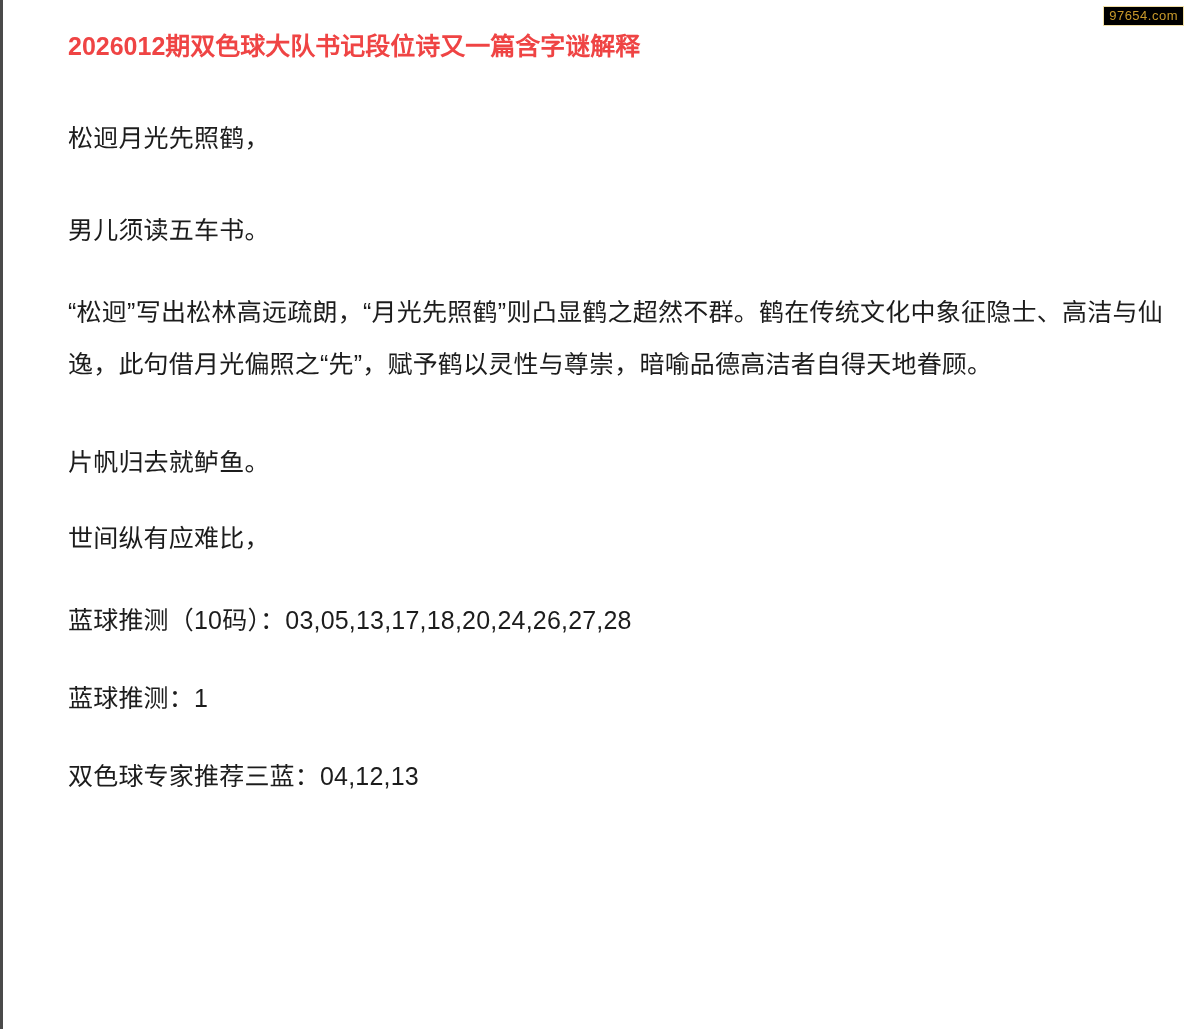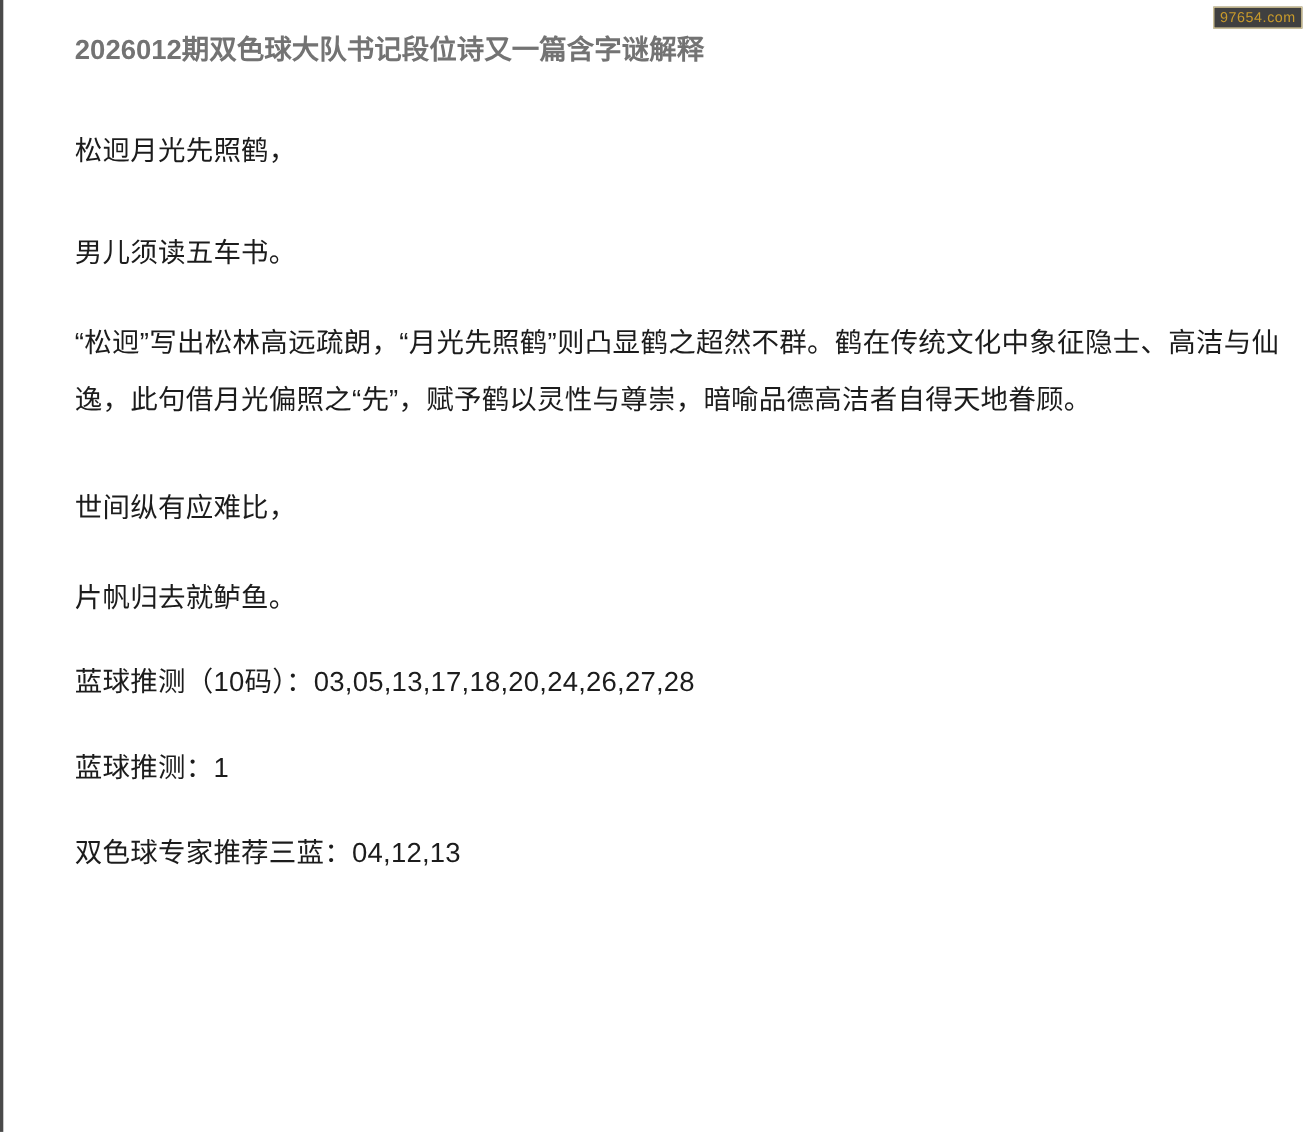--- a/index.html
+++ b/index.html
@@ -25,21 +25,21 @@
     width: 3px;
     height: 1029px;
     background: #4a4a4a;
   }
 
   
   .watermark {
     position: absolute;
     top: 6px;
     right: 10px;
-    background: #404040;
+    background: #000000;
     border: 1px solid #f0dfa6;
     color: #c89a2b;
     font-size: 13px;
     line-height: 16px;
     padding: 1px 5px;
     letter-spacing: 0.5px;
     font-family: "Liberation Sans", "DejaVu Sans", sans-serif;
   }
 
   .article {
@@ -55,25 +55,25 @@
     line-height: 52px;
     color: #1c1c1c;
     margin: 0 0 22px 0;
     letter-spacing: 0.2px;
     text-align: justify;
   }
 
   .title {
     font-size: 25px;
     line-height: 40px;
-    color: #737373;
+    color: #ef4444;
     margin: 0 0 46px 0;
   }
 
-  .p-verse1 { margin-bottom: 40px; font-family: Liberation Serif, serif; }
+  .p-verse1 { margin-bottom: 40px; }
   .p-explain {
     margin-bottom: 46px;
     width: 1095px;
   }
   .p-verse2 { margin-bottom: 30px; }
   .p-verse3 { margin-bottom: 30px; }
   .p-verse4 { margin-bottom: 24px; }
   .p-data { margin-bottom: 26px; }
 </style>
 </head>
@@ -81,18 +81,18 @@
 
 <div class="left-rule"></div>
 
 <div class="watermark">97654.com</div>
 
 <div class="article">
   <h1 class="title">2026012期双色球大队书记段位诗又一篇含字谜解释</h1>
   <p class="para p-verse1">松迥月光先照鹤，</p>
   <p class="para p-verse2">男儿须读五车书。</p>
   <p class="para p-explain">“松迥”写出松林高远疏朗，“月光先照鹤”则凸显鹤之超然不群。鹤在传统文化中象征隐士、高洁与仙逸，此句借月光偏照之“先”，赋予鹤以灵性与尊崇，暗喻品德高洁者自得天地眷顾。</p>
+  <p class="para p-verse4">片帆归去就鲈鱼。</p>
   <p class="para p-verse3">世间纵有应难比，</p>
-  <p class="para p-verse4">片帆归去就鲈鱼。</p>
   <p class="para p-data">蓝球推测（10码）：03,05,13,17,18,20,24,26,27,28</p>
   <p class="para p-data">蓝球推测：1</p>
   <p class="para p-data">双色球专家推荐三蓝：04,12,13</p>
 </div>
 
 </body></html>

